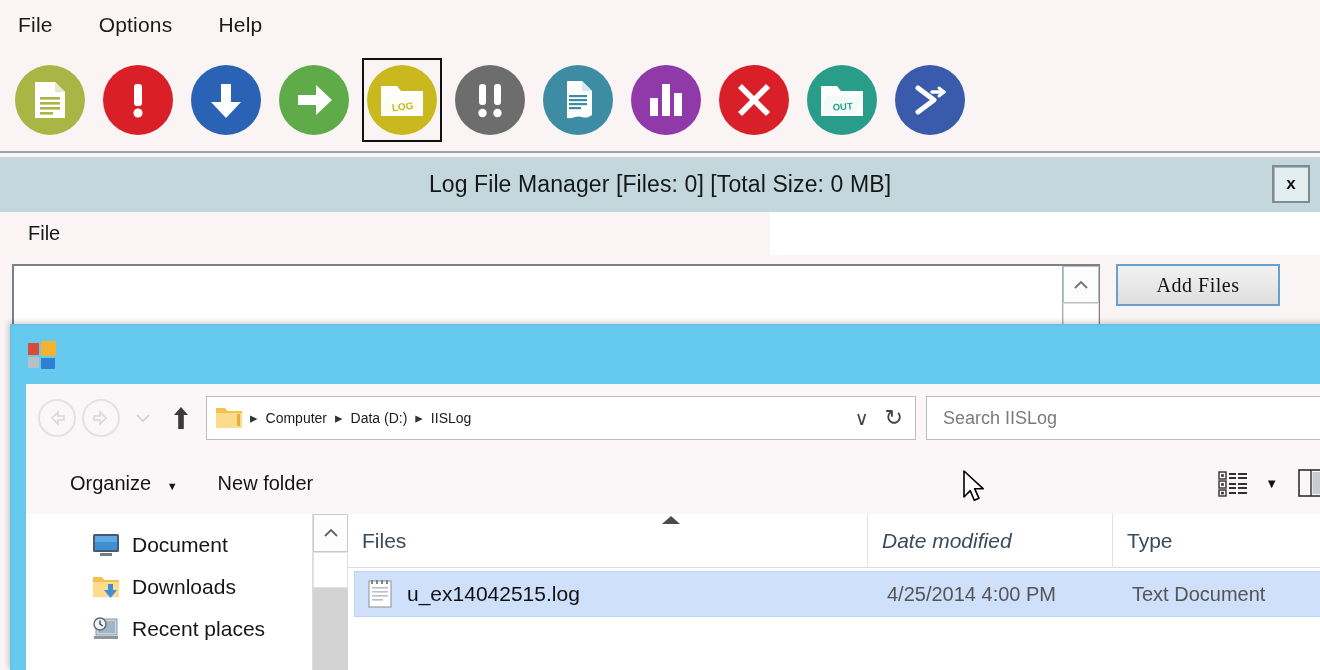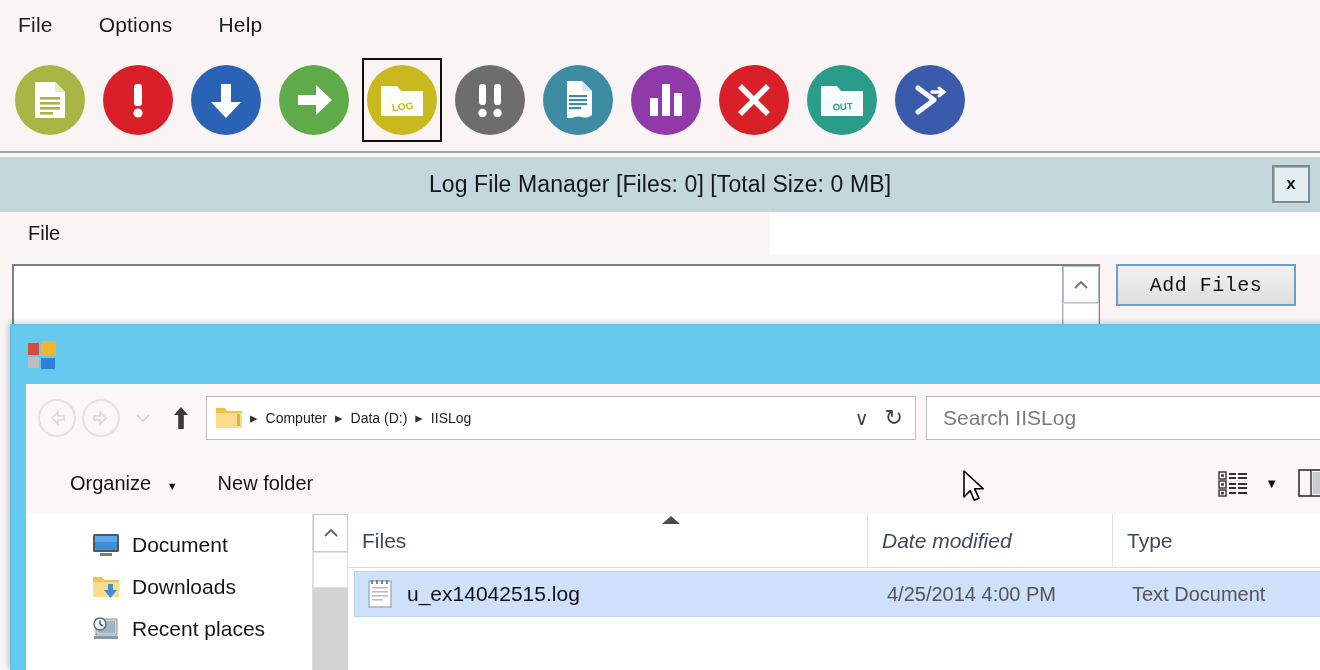--- a/index.html
+++ b/index.html
@@ -90,25 +90,25 @@
     position: absolute; right: 0; top: 0; width: 36px; height: 116px;
     background: #ffffff; border-left: 1px solid #a9b0b4;
   }
   .lfm-sb-up {
     width: 36px; height: 37px; border: 1px solid #b8bfc3;
     display: flex; align-items: center; justify-content: center;
     background: #fcfcfc; cursor: pointer;
   }
   .lfm-sb-track { width: 36px; height: 79px; border: 1px solid #dadee0; background: #ffffff; }
   .addfiles-btn {
-    width: 180px; height: 42px;
+    width: 164px; height: 42px;
     background: linear-gradient(#f2f2f2, #dedede);
     border: 2px solid #6b9fcf;
     display: flex; align-items: center; justify-content: center;
-    font-family: Liberation Mono, monospace;
+    font-family: Liberation Serif, serif;
     font-size: 20px; color: #111; letter-spacing: .5px;
     cursor: pointer;
   }
 
   
   .dlg {
     position: absolute; left: 10px; top: 324px;
     width: 1320px; height: 346px;
     background: #ffffff;
     border: 2px solid #5fc3ea; border-right: none; border-bottom: none;
@@ -147,21 +147,21 @@
   .crumb { font-size: 14px; color: #1b1b1b; padding: 0 5px; cursor: pointer; white-space: nowrap; }
   .crumb-sep { color: #333; font-size: 15px; padding: 0 3px; }
   .crumb-spacer { flex: 1; }
   .crumb-chev { font-size: 19px; color: #444; padding: 0 10px; cursor: pointer; }
   .crumb-refresh { font-size: 22px; color: #444; padding: 0 6px; cursor: pointer; }
   .searchbox {
     flex: 1; height: 44px; margin-left: 10px; margin-right: 0;
     background: #ffffff; border: 1px solid #bcbcbc;
     display: flex; align-items: center; padding-left: 16px;
   }
-  .searchbox span { font-size: 21px; color: #7b7b7b; }
+  .searchbox span { font-size: 18px; color: #7b7b7b; }
 
   .dlg-cmdbar {
     height: 62px; width: 100%; background: #fbf6f7;
     display: flex; align-items: center; padding-left: 12px;
     border-left: 14px solid #66caee;
   }
   .cmd { font-size: 20px; color: #151515; padding: 0 10px 0 30px; cursor: pointer; }
   .cmd.first { padding-left: 32px; }
   .cmd-caret { margin-left: 10px; font-size: 11px; }
   .cmd-spacer { flex: 1; }

